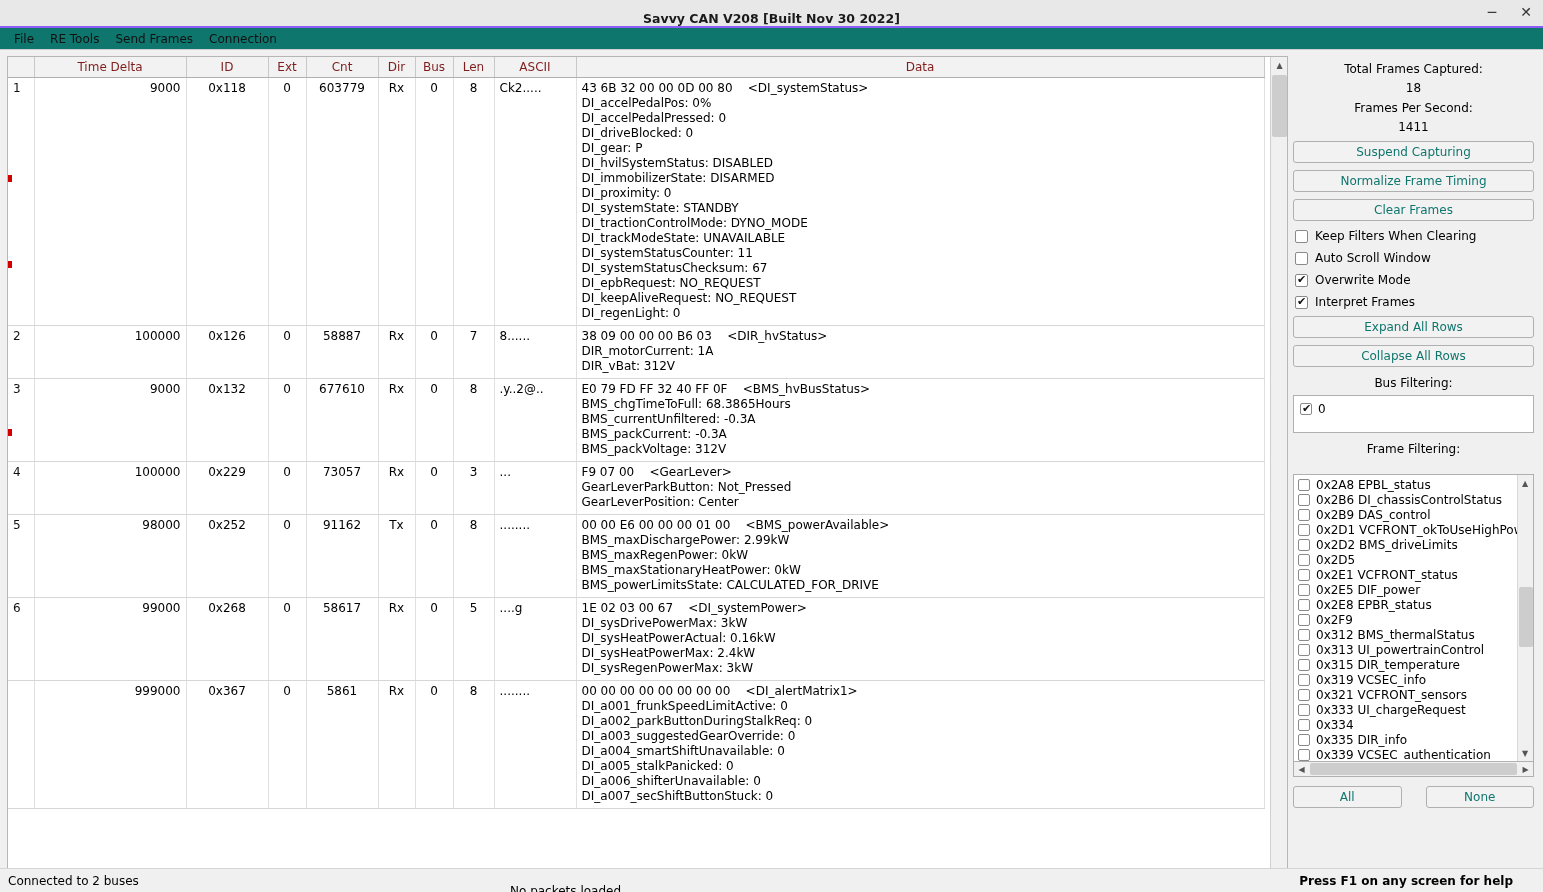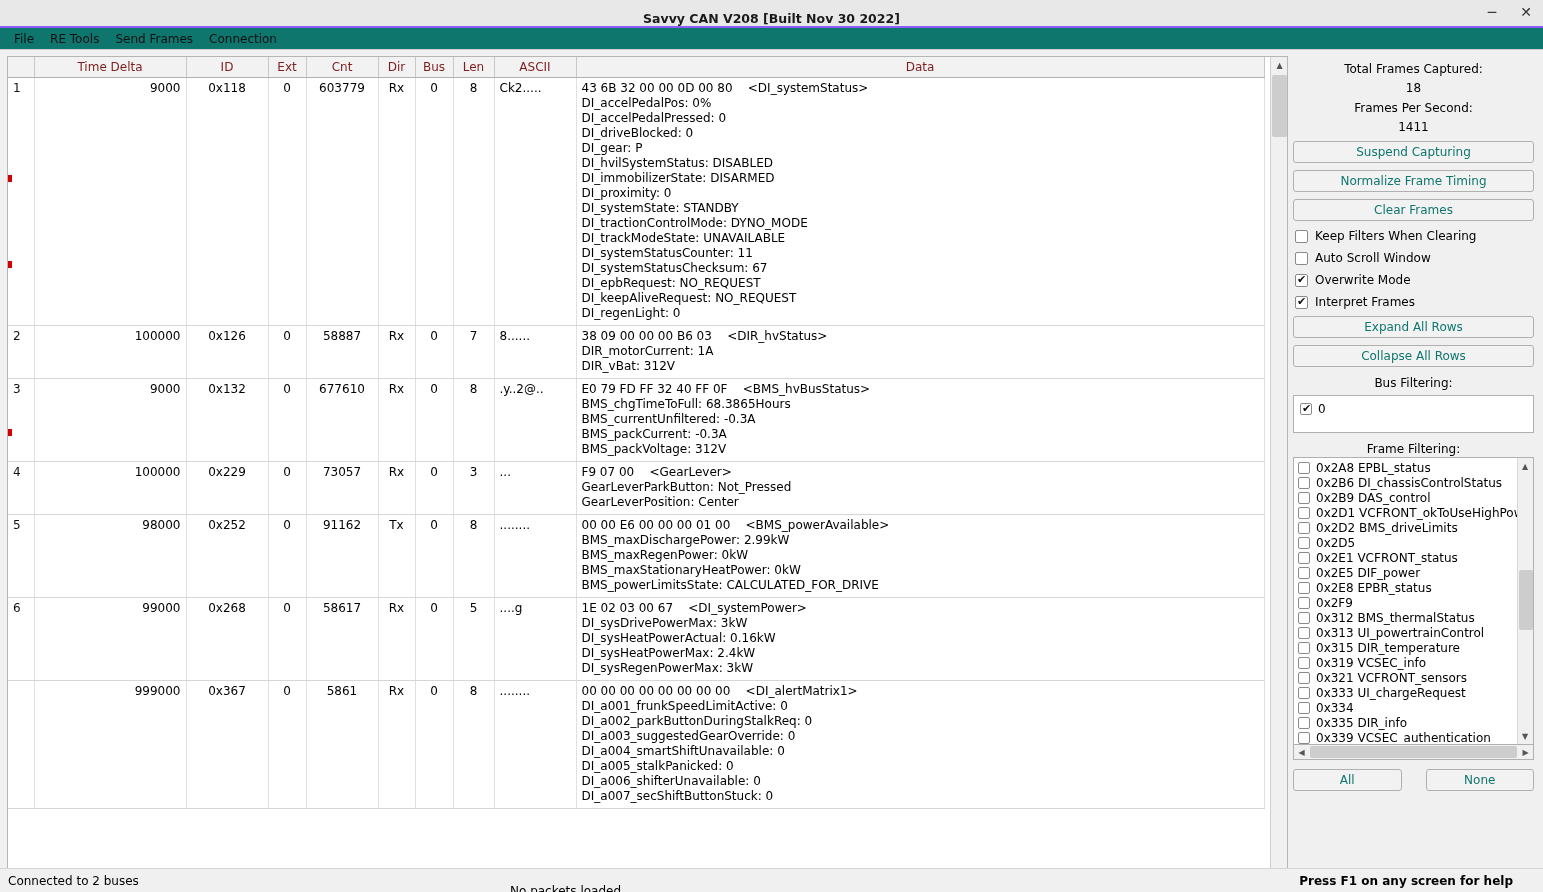--- a/index.html
+++ b/index.html
@@ -195,21 +195,21 @@
   #bus-box {
     border: 1px solid #b0b0b0;
     background: #fff;
     height: 38px;
     margin-top: 5px;
     padding: 5px 6px;
   }
   #frame-list {
     border: 1px solid #b0b0b0;
     background: #fff;
-    margin-top: 1px;
+    margin-top: 18px;
     height: 288px;
     overflow: hidden;
     position: relative;
     display: flex;
   }
   #frame-items {
     flex: 1;
     padding: 2px 0 0 4px;
     overflow: hidden;
   }

